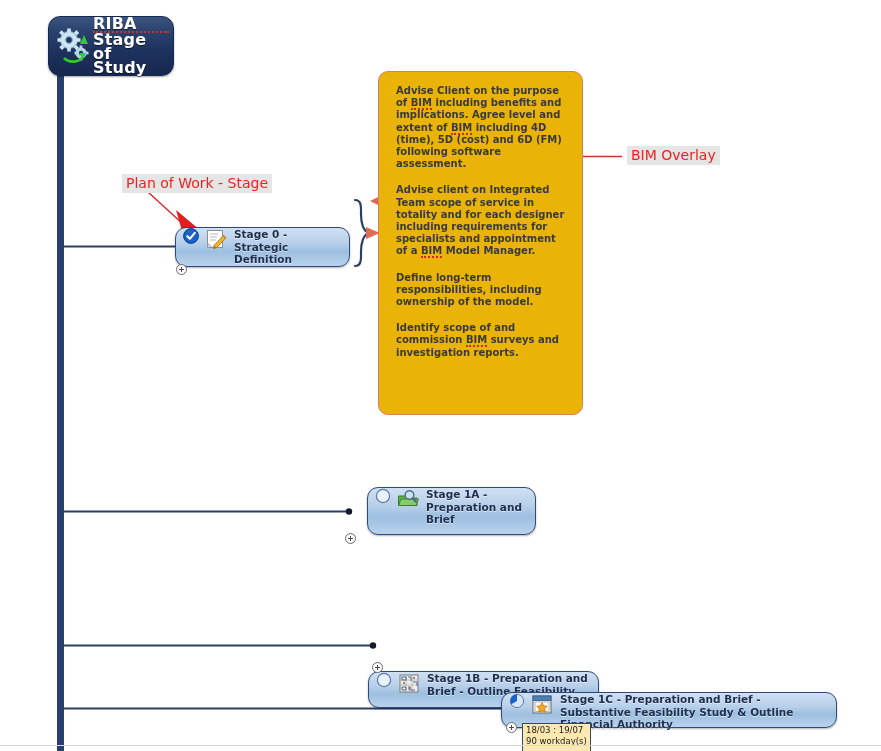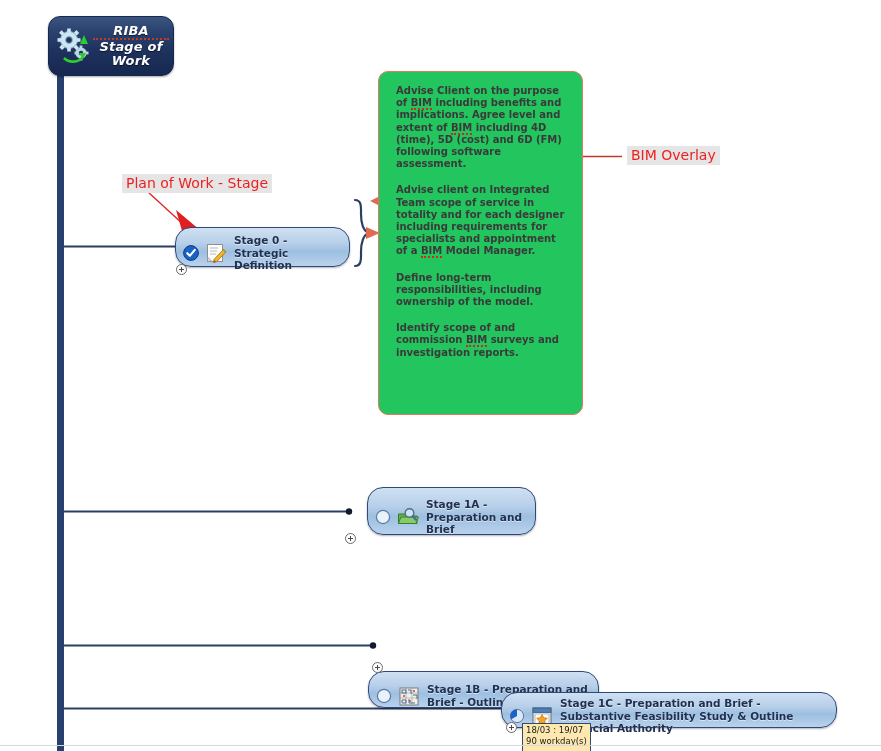--- a/index.html
+++ b/index.html
@@ -50,45 +50,44 @@
   }
   .root-icon {
     width: 38px;
     height: 40px;
     flex: 0 0 38px;
     position: relative;
   }
   .root-label {
     flex: 1 1 auto;
     color: #ffffff;
-    font-size: 13px;
+    font-size: 16px;
     font-weight: bold;
     line-height: 14px;
-    text-align: center;
+    text-align: left;
     text-shadow: 0 1px 1px rgba(0,0,0,.6);
     letter-spacing: .2px;
-    font-style: italic;
   }
   .root-label .riba {
     display: block;
     border-bottom: 2px dotted #c0392b;
     padding-bottom: 0px;
   }
 
   
   .stage-node {
     position: absolute;
-    border-radius: 16px;
+    border-radius: 11px;
     background: linear-gradient(180deg, #cfe0f2 0%, #b7cfe9 40%, #9dbfe0 62%, #b9d2ec 100%);
     border: 1px solid #30497a;
     box-shadow: 0 1px 2px rgba(0,0,0,.3);
     display: flex;
-    align-items: center;
+    align-items: flex-start;
     box-sizing: border-box;
-    padding: 12px 8px 0 7px;
+    padding: 0 8px 0 7px;
   }
   .stage-status {
     flex: 0 0 auto;
     width: 16px;
     height: 16px;
     margin-right: 6px;
     position: relative;
   }
   .stage-icon {
     flex: 0 0 auto;
@@ -125,21 +124,21 @@
   .expander::after  { left: 4px; top: 2px; width: 1px; height: 5px; }
 
   
   .bim-panel {
     position: absolute;
     left: 378px;
     top: 71px;
     width: 205px;
     height: 344px;
     border-radius: 10px;
-    background: #22c55e;
+    background: #eab308;
     border: 1px solid #e07a64;
     box-sizing: border-box;
     padding: 13px 14px 26px 17px;
   }
   .bim-panel p {
     margin: 0 0 14px 0;
     font-size: 10px;
     font-weight: bold;
     color: #3a3a3a;
     line-height: 12.2px;
@@ -254,21 +253,21 @@
         </g>
         <circle cx="26" cy="27" r="2.2" fill="#1f3360"></circle>
         <path d="M9,32 C14,37 23,37 28,31" stroke="#2ecc2e" stroke-width="2.6" fill="none"></path>
         <path d="M28,33 L31,27 L24,27 Z" fill="#2ecc2e"></path>
         <path d="M25,18 L29,9 L33,18 Z" fill="#2ecc2e"></path>
       </svg>
     </div>
     <div class="root-label">
       <span class="riba">RIBA</span>
       <span>Stage of</span><br>
-      <span>Work</span>
+      <span>Study</span>
     </div>
   </div>
 
   <div class="bim-panel">
     <p>Advise Client on the purpose
       of <span class="sp">BIM</span> including benefits and implications. Agree level and
       extent of <span class="sp">BIM</span> including 4D (time), 5D (cost) and 6D (FM)
       following software assessment.</p>
     <p>Advise client on Integrated
       Team scope of service in totality and for each designer including requirements for

